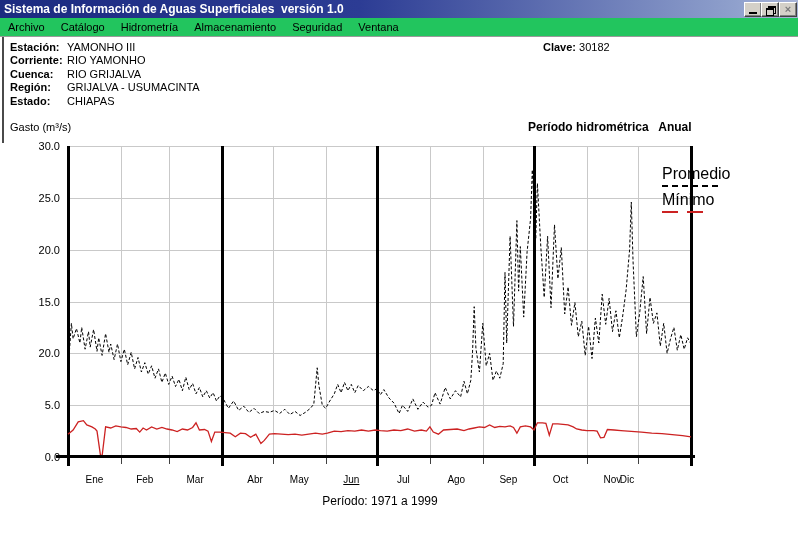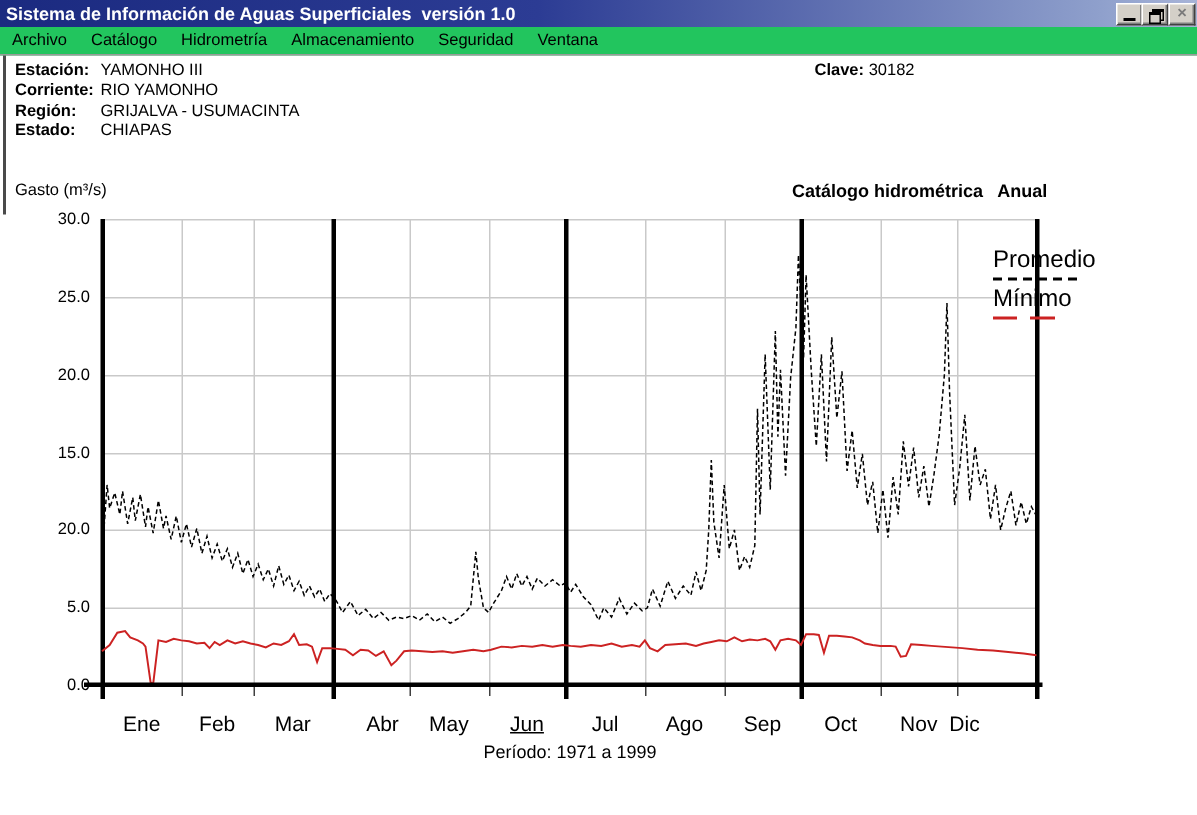--- a/index.html
+++ b/index.html
@@ -35,21 +35,21 @@
   
   #gasto-label{position:absolute;left:10px;top:121px;font-size:11px;}
   #chart-title{position:absolute;left:528px;top:120px;font-size:12px;font-weight:bold;white-space:pre;}
   #periodo{position:absolute;left:260px;top:494px;width:240px;text-align:center;font-size:12px;}
   
   .hgrid{position:absolute;height:1px;background:#c9c9c9;}
   .vgrid{position:absolute;width:1px;background:#c9c9c9;}
   .vthick{position:absolute;width:3px;background:#000;}
   #xaxis{position:absolute;left:56px;top:455px;width:639px;height:3px;background:#000;}
   .ytick-label{position:absolute;width:30px;text-align:right;font-size:11px;}
-  .month-label{position:absolute;width:40px;text-align:center;font-size:14px;top:474px;}
+  .month-label{position:absolute;width:40px;text-align:center;font-size:10px;top:474px;}
   .mtick{position:absolute;width:1px;height:6px;top:458px;background:#404040;}
   #plot{position:absolute;left:68px;top:146px;width:623px;height:311px;}
   #plot svg{overflow:visible;}
   
   #legend{position:absolute;left:662px;top:165px;font-size:16px;}
   .legend-item{margin-bottom:4px;}
   .legend-line{height:2px;width:56px;margin-top:2px;}
   .legend-line.dashed{height:0;width:56px;border-top:2px dashed #000;}
   .legend-line.longdash{width:48px;background:repeating-linear-gradient(90deg,#cc2222 0,#cc2222 16px,transparent 16px,transparent 25px);}
 </style>
@@ -88,36 +88,40 @@
   <div id="station">
       <div class="st-row">
         <span class="st-label">Estación:</span>
         <span class="st-value">YAMONHO III</span>
       </div>
       <div class="st-row">
         <span class="st-label">Corriente:</span>
         <span class="st-value">RIO YAMONHO</span>
       </div>
       <div class="st-row">
+        <span class="st-label">Cuenca:</span>
+        <span class="st-value">RIO GRIJALVA</span>
+      </div>
+      <div class="st-row">
         <span class="st-label">Región:</span>
         <span class="st-value">GRIJALVA - USUMACINTA</span>
       </div>
       <div class="st-row">
         <span class="st-label">Estado:</span>
         <span class="st-value">CHIAPAS</span>
       </div>
     </div>
 
   <div id="clave">
     <b>Clave:</b>
     <span>30182</span>
   </div>
 
   <div id="gasto-label">Gasto (m³/s)</div>
-  <div id="chart-title">Catálogo hidrométrica   Anual</div>
+  <div id="chart-title">Período hidrométrica   Anual</div>
 
   <div id="chart-layer">
       <div class="hgrid" style="left: 68px; top: 146px; width: 623px;"></div>
       <div class="ytick-label" style="left: 30px; top: 140px;">30.0</div>
       <div class="hgrid" style="left: 68px; top: 197.833px; width: 623px;"></div>
       <div class="ytick-label" style="left: 30px; top: 191.833px;">25.0</div>
       <div class="hgrid" style="left: 68px; top: 249.667px; width: 623px;"></div>
       <div class="ytick-label" style="left: 30px; top: 243.667px;">20.0</div>
       <div class="hgrid" style="left: 68px; top: 301.5px; width: 623px;"></div>
       <div class="ytick-label" style="left: 30px; top: 295.5px;">15.0</div>
@@ -151,21 +155,21 @@
       <div class="month-label" style="left: 124.808px;">Feb</div>
       <div class="month-label" style="left: 175.16px;">Mar</div>
       <div class="month-label" style="left: 235px;">Abr</div>
       <div class="month-label" style="left: 279.278px;">May</div>
       <div class="month-label" style="left: 331.337px; text-decoration: underline;">Jun</div>
       <div class="month-label" style="left: 383.396px;">Jul</div>
       <div class="month-label" style="left: 436.308px;">Ago</div>
       <div class="month-label" style="left: 488.367px; text-align: center;">Sep</div>
       <div class="month-label" style="left: 540.426px;">Oct</div>
       <div class="month-label" style="left: 592.485px;">Nov</div>
-      <div class="month-label" style="left: 623px;">Dic</div>
+      <div class="month-label" style="left: 607px;">Dic</div>
     </div>
 
   <div id="plot"><svg width="623" height="311" viewBox="0 0 623 311" preserveAspectRatio="none">
         <polyline points="0.0,225.0 3.4,177.3 5.1,192.8 8.5,182.5 11.9,197.0 13.7,181.4 17.1,203.2 20.5,185.6 22.2,201.1 25.6,183.5 29.0,205.3 30.7,191.8 34.1,209.4 37.6,187.6 41.0,206.3 42.7,198.0 46.1,213.6 49.5,198.0 52.9,215.6 56.3,203.2 59.7,218.7 63.2,206.3 66.6,222.9 70.0,211.5 73.4,226.0 76.8,216.7 80.2,228.1 83.6,219.8 87.0,232.2 90.5,222.9 93.9,236.4 97.3,227.0 100.7,238.4 104.1,230.1 107.5,240.5 110.9,233.3 114.4,244.7 117.8,231.2 121.2,243.6 124.6,237.4 128.0,247.8 131.4,241.5 134.8,250.9 138.3,244.7 141.7,251.9 145.1,246.7 148.5,255.0 151.9,249.8 155.3,252.9 160.4,262.3 165.6,255.0 170.7,264.4 175.8,260.2 180.9,266.4 186.0,262.3 191.2,267.5 196.3,265.4 201.4,266.4 206.5,264.4 211.6,267.5 216.8,263.3 221.9,268.5 227.0,265.4 232.1,269.5 237.3,266.4 242.4,262.3 245.8,258.1 249.2,221.8 250.9,239.5 254.3,259.2 257.7,262.3 261.1,256.1 266.3,247.8 269.7,238.4 273.1,246.7 276.5,236.4 279.9,244.7 283.3,238.4 286.8,246.7 290.2,239.5 295.3,244.7 300.4,240.5 305.5,244.7 308.9,242.6 312.4,248.8 315.8,243.6 320.9,251.9 326.0,257.1 331.1,267.5 334.5,259.2 339.7,265.4 344.8,252.9 349.9,263.3 355.0,256.1 360.1,261.2 363.6,259.2 367.0,246.7 372.1,258.1 377.2,241.5 382.3,252.9 387.5,244.7 392.6,250.9 396.0,235.3 399.4,247.8 402.8,234.3 404.5,207.3 406.2,160.7 407.9,202.1 411.4,226.0 414.8,177.3 418.2,219.8 421.6,207.3 425.0,234.3 428.4,225.0 431.8,232.2 435.2,217.7 437.0,126.5 438.7,197.0 442.1,90.2 445.5,180.4 448.9,74.6 450.6,145.1 452.3,100.6 455.7,171.1 459.1,105.7 462.6,72.6 464.3,23.8 467.7,93.3 469.4,37.3 472.8,100.6 476.2,151.4 479.6,90.2 483.0,161.7 486.5,78.8 489.9,132.7 493.3,101.6 496.7,167.9 500.1,141.0 503.5,179.3 506.9,156.5 510.3,190.7 513.8,175.2 517.2,209.4 520.6,180.4 524.0,212.5 527.4,172.1 530.8,197.0 534.2,148.2 537.7,178.3 541.1,152.4 544.5,185.6 547.9,164.8 551.3,191.8 554.7,170.0 558.1,144.1 561.6,103.7 563.3,56.0 565.0,114.0 568.4,190.7 571.8,165.9 575.2,130.6 578.6,187.6 582.0,151.4 585.4,177.3 588.9,166.9 592.3,200.1 595.7,177.3 599.1,207.3 602.5,192.8 605.9,181.4 609.3,204.2 612.8,188.7 616.2,203.2 619.6,191.8 623.0,198.0" fill="none" stroke="#000000" stroke-width="1" stroke-dasharray="3 2"></polyline>
         <polyline points="0.0,288.2 5.1,284.0 10.2,275.8 15.4,274.7 18.8,278.9 23.9,280.9 27.3,283.0 29.0,285.1 32.4,308.9 34.1,310.0 37.6,280.9 42.7,282.0 47.8,279.9 52.9,280.9 58.0,281.5 63.2,283.0 68.3,282.5 71.7,286.1 75.1,282.0 78.5,284.0 83.6,280.9 88.8,283.0 93.9,281.5 99.0,283.0 104.1,284.0 109.2,285.6 114.4,283.0 119.5,284.0 124.6,281.5 128.0,276.8 131.4,284.0 136.5,283.5 140.0,285.1 143.4,295.4 146.8,286.1 151.9,286.1 157.0,286.6 162.2,287.2 167.3,290.8 172.4,287.2 177.5,287.7 182.6,291.3 187.8,288.2 192.9,297.5 196.3,294.4 201.4,288.2 206.5,287.7 213.4,288.2 220.2,288.7 227.0,288.2 233.8,289.2 240.7,288.2 247.5,287.2 254.3,288.2 259.4,287.2 266.3,285.1 273.1,285.6 279.9,284.6 286.8,285.1 293.6,284.0 300.4,285.1 307.2,284.0 312.4,284.6 319.2,285.1 326.0,284.0 332.8,284.6 339.7,283.0 346.5,285.1 353.3,284.0 358.4,285.1 361.9,280.9 365.3,286.1 370.4,288.2 375.5,284.0 382.3,283.5 389.2,283.0 396.0,284.6 401.1,283.0 406.2,282.0 411.4,280.9 416.5,281.5 421.6,278.9 426.7,281.5 431.8,280.4 437.0,280.9 442.1,279.9 445.5,281.5 448.9,287.2 452.3,280.9 457.4,279.9 462.6,280.9 466.0,284.0 469.4,276.8 474.5,276.8 477.9,277.3 481.3,289.2 484.7,277.8 489.9,277.8 495.0,278.3 500.1,278.9 505.2,280.9 508.6,283.0 513.8,284.0 518.9,284.6 525.7,284.6 529.1,285.1 532.5,291.8 536.0,291.3 539.4,283.5 546.2,284.0 553.0,284.6 559.8,285.1 566.7,285.6 573.5,286.1 583.7,287.2 594.0,287.7 604.2,288.7 614.5,289.7 623.0,290.8" fill="none" stroke="#cc2222" stroke-width="1.3"></polyline>
       </svg></div>
 
   <div id="xaxis"></div>
 
   <div id="legend">

